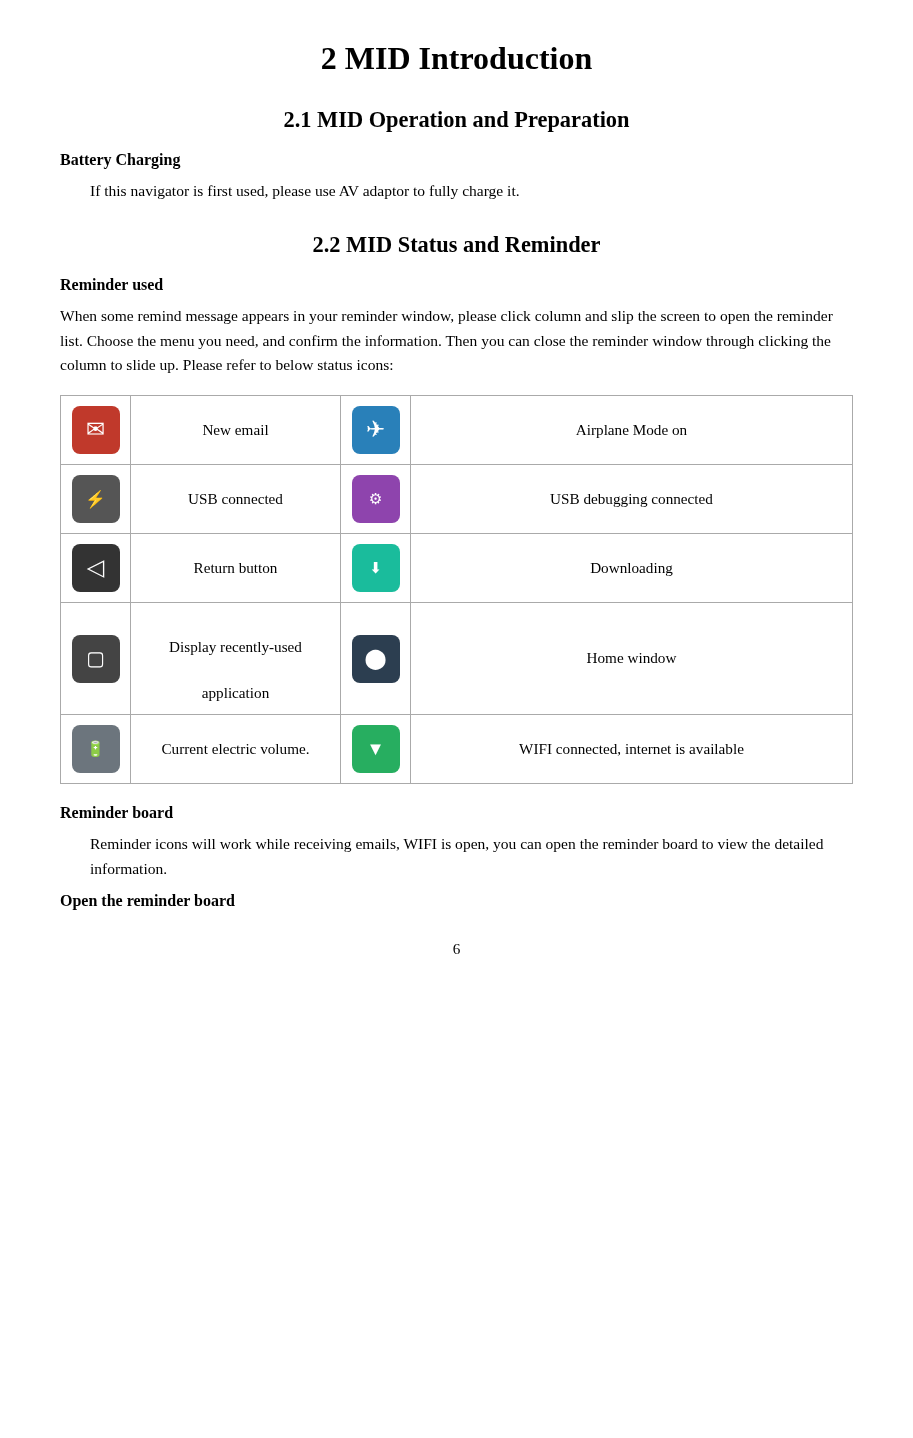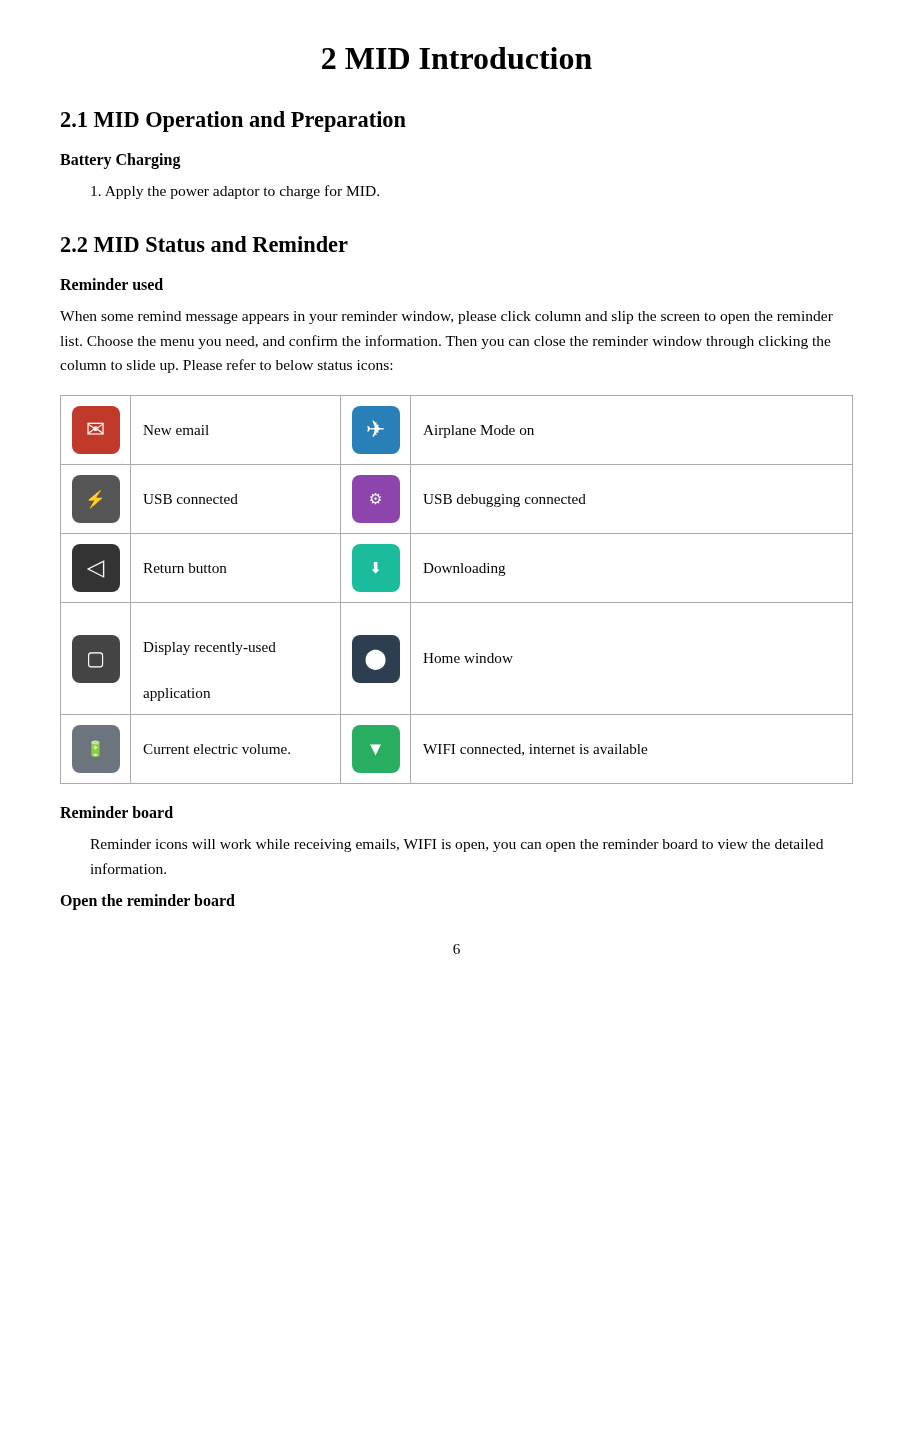--- a/index.html
+++ b/index.html
@@ -15,20 +15,21 @@
       text-align: center;
       font-size: 2em;
       font-weight: bold;
       margin-bottom: 30px;
     }
     h2.section-title {
       font-size: 1.4em;
       font-weight: bold;
       margin-bottom: 18px;
       margin-top: 18px;
+      text-align: center;
     }
     h3.subsection-title {
       font-size: 1em;
       font-weight: bold;
       margin-bottom: 10px;
     }
     .section { margin-bottom: 24px; }
     .indent { margin-left: 30px; }
     p { margin-bottom: 10px; line-height: 1.6; font-size: 0.97em; }
     .battery-section { margin-bottom: 28px; }
@@ -39,20 +40,21 @@
       border-collapse: collapse;
       margin-bottom: 20px;
       margin-top: 8px;
     }
     table.status-table td {
       border: 1px solid #aaa;
       padding: 10px 12px;
       vertical-align: middle;
       font-size: 0.95em;
       line-height: 1.5;
+      text-align: center;
     }
     table.status-table td.icon-cell {
       width: 70px;
       text-align: center;
       padding: 10px 8px;
     }
     table.status-table td.label-cell {
       width: 210px;
     }
     .icon-box {
@@ -83,21 +85,21 @@
     }
   </style>
 </head>
 <body>
 
 <h1 class="page-title">2 MID Introduction</h1>
 
 <div class="section battery-section">
   <h2 class="section-title">2.1 MID Operation and Preparation</h2>
   <h3 class="subsection-title">Battery Charging</h3>
-  <p class="indent">1. Apply the power adaptor to charge for MID.</p>
+  <p class="indent">If this navigator is first used, please use AV adaptor to fully charge it.</p>
 </div>
 
 <div class="section">
   <h2 class="section-title">2.2   MID Status and Reminder</h2>
   <h3 class="subsection-title">Reminder used</h3>
   <p style="margin-bottom:17px;">When some remind message appears in your reminder window, please click column and slip the screen to open the reminder list. Choose the menu you need, and confirm the information. Then you can close the reminder window through clicking the column to slide up. Please refer to below status icons:</p>
 
   <table class="status-table">
 
     <tbody>

